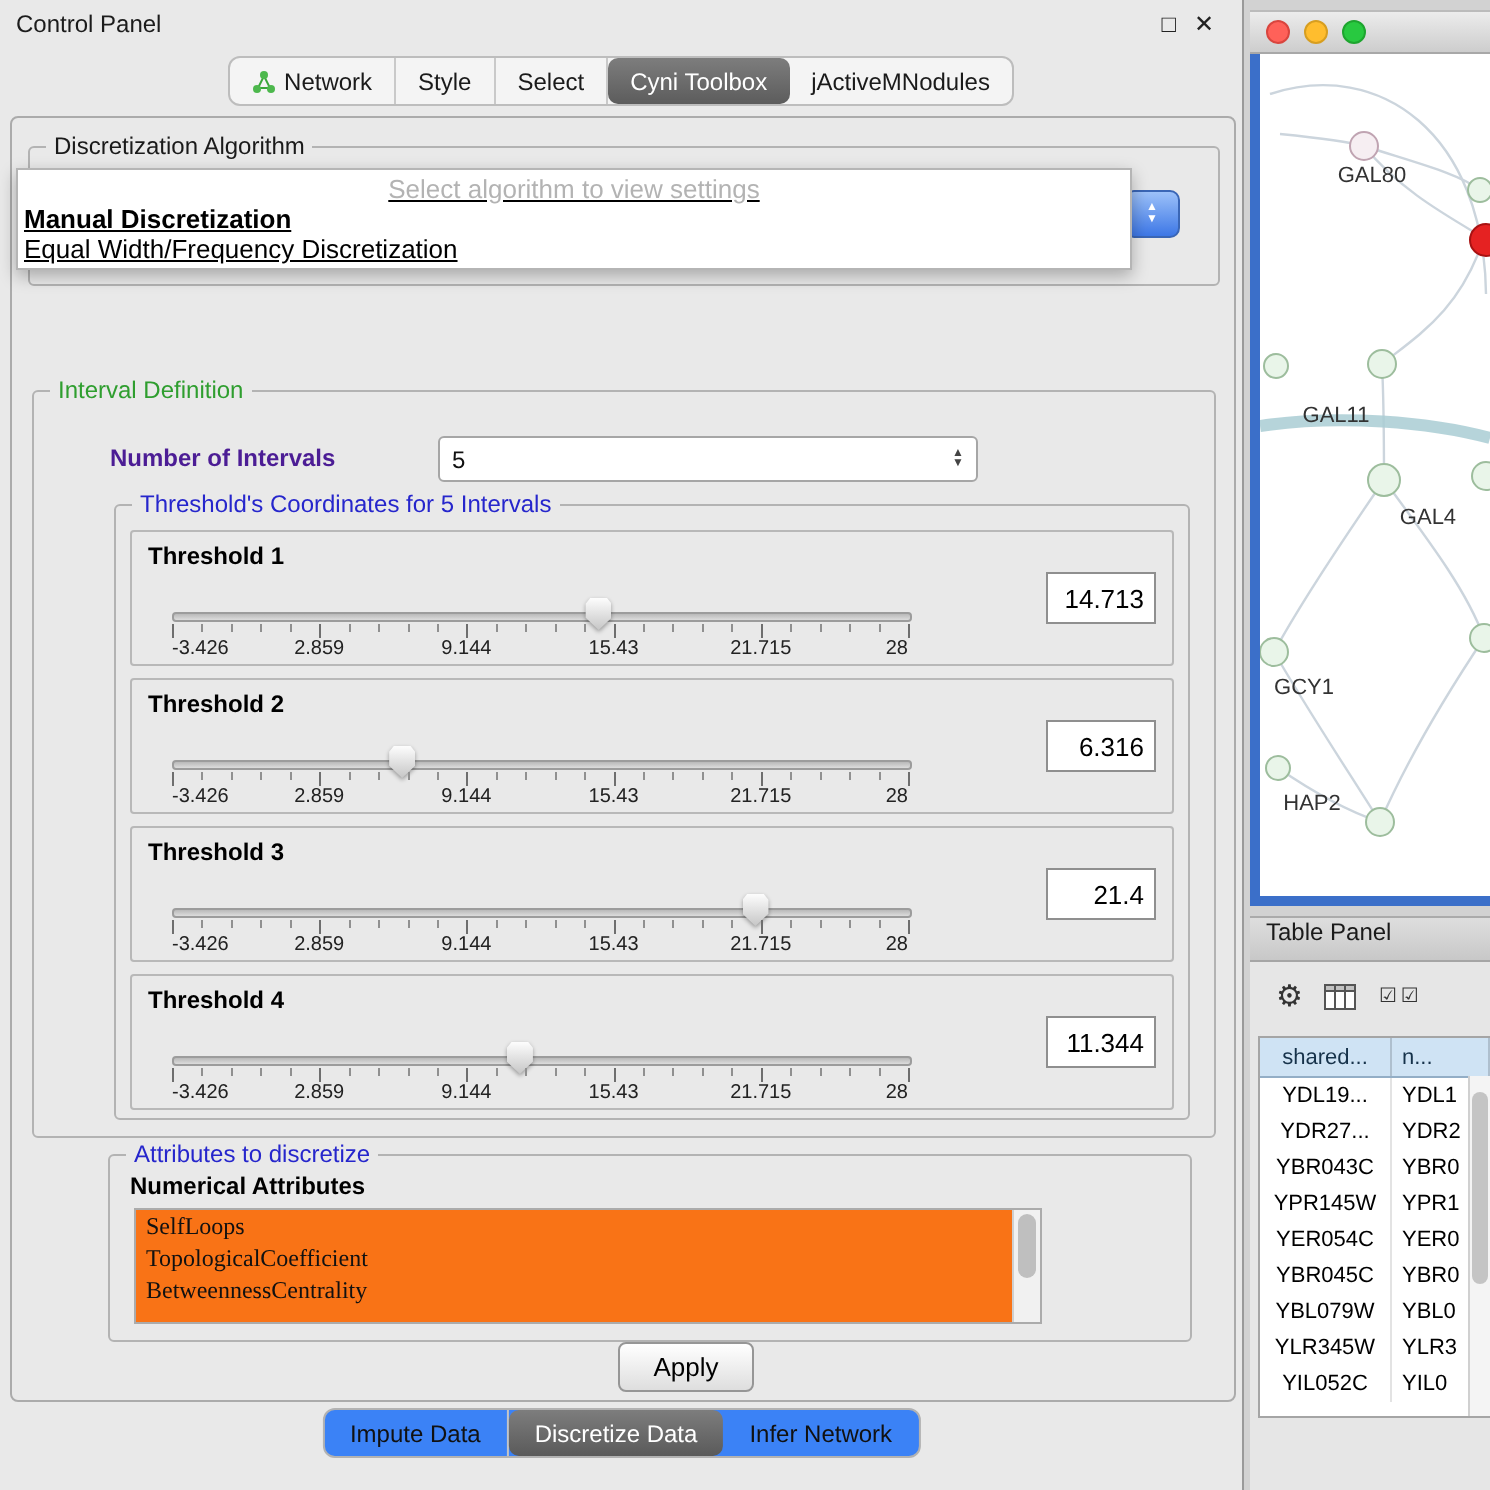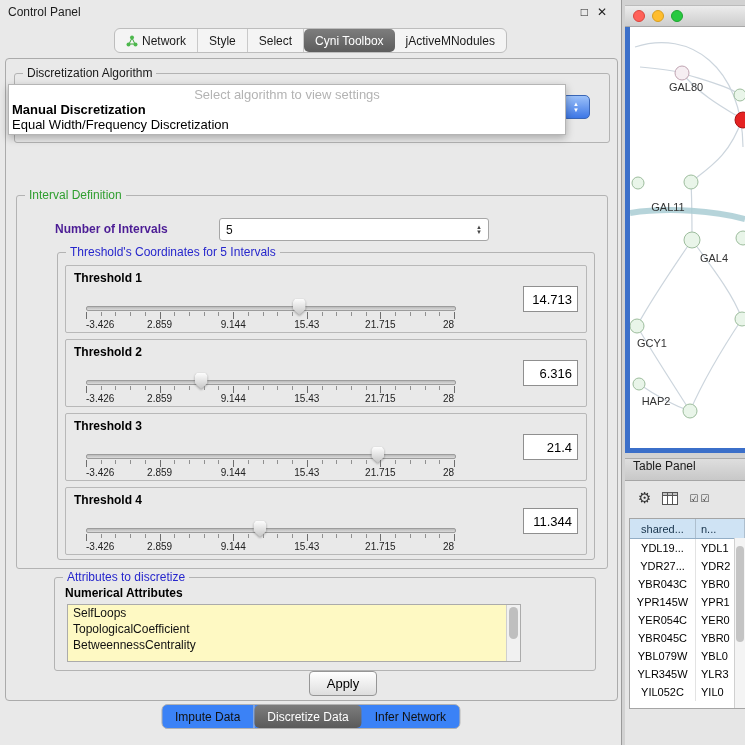--- a/index.html
+++ b/index.html
@@ -56,36 +56,36 @@
   .ticks-major{position:absolute;left:20px;top:46px;width:368px;height:7px;border-right:1px solid #6e6e6e;
     background:repeating-linear-gradient(90deg,#6e6e6e 0,#6e6e6e 1px,transparent 1px,transparent 20%);}
   .scale{position:absolute;left:20px;top:53px;width:368px;height:11px;font-size:10px;color:#222;}
   .scale span{position:absolute;transform:translateX(-50%);white-space:nowrap;}
   .scale span.first{left:0;transform:none;}
   .scale span.last{left:100%;transform:translateX(-100%);}
   .thr-value{position:absolute;right:8px;top:20px;width:55px;height:26px;background:#fff;border:1px solid #8f8f8f;
     font-size:13px;color:#000;text-align:right;line-height:26px;padding-right:5px;box-sizing:border-box;}
   
   .attr-subtitle{position:absolute;left:10px;top:8px;font-size:12px;font-weight:bold;color:#000;}
-  .attr-list{position:absolute;left:12px;top:26px;width:452px;height:56px;background:#fef9c3;border:1px solid #ababab;overflow:hidden;}
+  .attr-list{position:absolute;left:12px;top:26px;width:452px;height:56px;background:#f97316;border:1px solid #ababab;overflow:hidden;font-family:Liberation Serif, serif;}
   .attr-item{font-size:12px;line-height:16px;padding-left:5px;color:#111;white-space:nowrap;}
   .v-scrollbar{position:absolute;right:0;top:0;bottom:0;width:13px;background:#f1f1f1;border-left:1px solid #cfcfcf;}
   .v-scrollbar .thumb-bar{position:absolute;left:2px;right:2px;top:2px;height:32px;background:#bfbfbf;border-radius:5px;}
   
   .apply-btn{position:absolute;left:262px;top:612px;width:66px;height:23px;background:linear-gradient(#ffffff,#dedede);
     border:1px solid #969696;border-radius:4px;font-size:13px;color:#000;display:flex;align-items:center;justify-content:center;margin-left:41px;}
   
   .bottom-tabbar{position:absolute;left:50%;transform:translateX(-50%);top:704px;display:flex;align-items:stretch;
     background:#3b82f6;border:1px solid #b2b2b2;border-radius:6px;height:23px;overflow:hidden;}
   .btab{display:flex;align-items:center;padding:0 13px;font-size:12px;color:#111;border-right:1px solid #c5c5c5;}
   .btab:last-child{border-right:none;}
   .btab.selected{background:linear-gradient(#7d7d7d,#5a5a5a);color:#fff;border-radius:5px;border-right:none;}
   
   .dropdown-overlay{position:absolute;left:8px;top:84px;width:556px;height:49px;background:#fff;border:1px solid #b5b5b5;
-    box-shadow:0 3px 8px rgba(0,0,0,0.28);z-index:60;}
+    box-shadow:0 3px 8px rgba(0,0,0,0.28);z-index:60;text-decoration:underline;}
   .dd-placeholder{text-align:center;color:#b3b3b3;font-size:13px;height:15px;line-height:15px;margin-top:2px;}
   .dd-item{font-size:13px;height:15px;line-height:15px;padding:0 3px;color:#000;white-space:nowrap;}
   .dd-item.bold{font-weight:bold;}
   
   .network-window{position:absolute;left:625px;top:5px;width:120px;height:448px;background:#fff;}
   .nw-titlebar{height:22px;background:linear-gradient(#ececec,#cdcdcd);border-top:1px solid #bbb;border-bottom:1px solid #a8a8a8;
     display:flex;align-items:center;gap:7px;padding-left:8px;box-sizing:border-box;}
   .traffic{width:12px;height:12px;border-radius:50%;box-sizing:border-box;}
   .t-red{background:#ff6159;border:1px solid #d9453e;}
   .t-yellow{background:#ffbd2e;border:1px solid #d79e20;}

